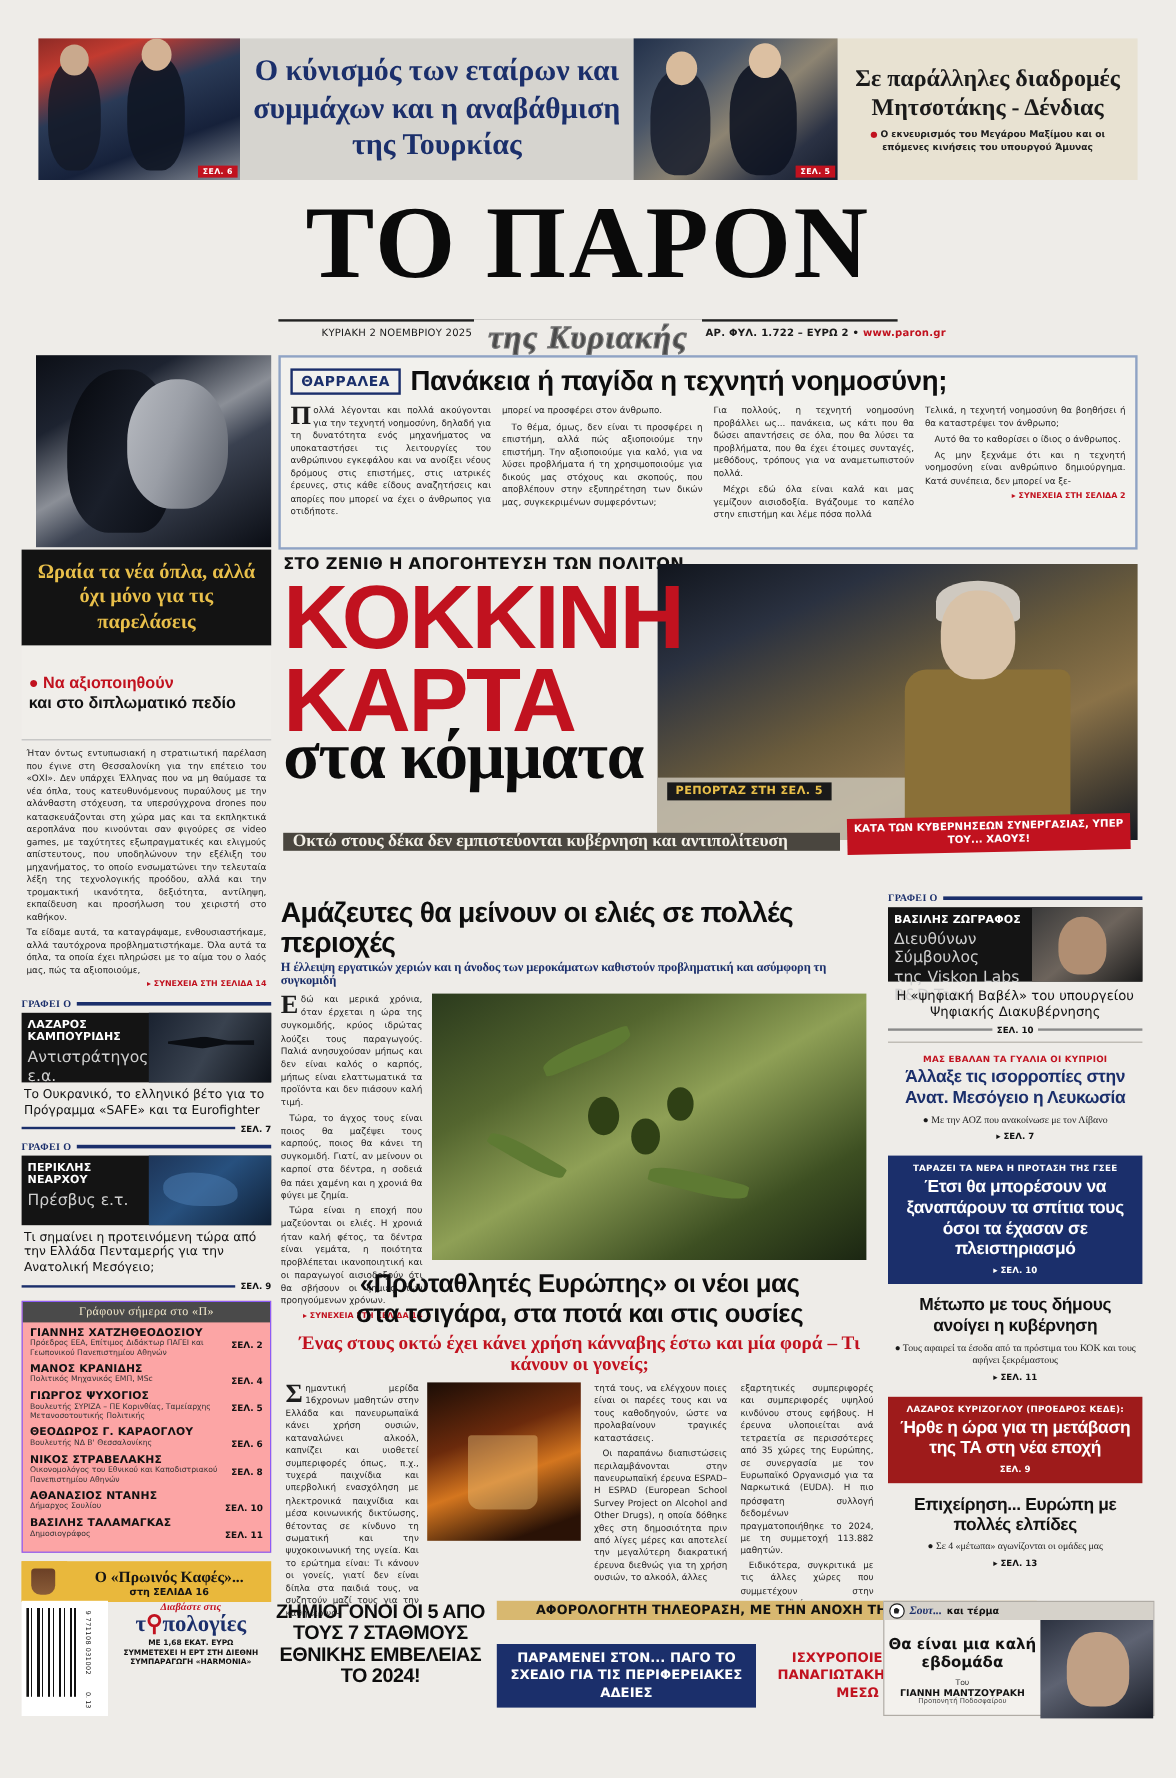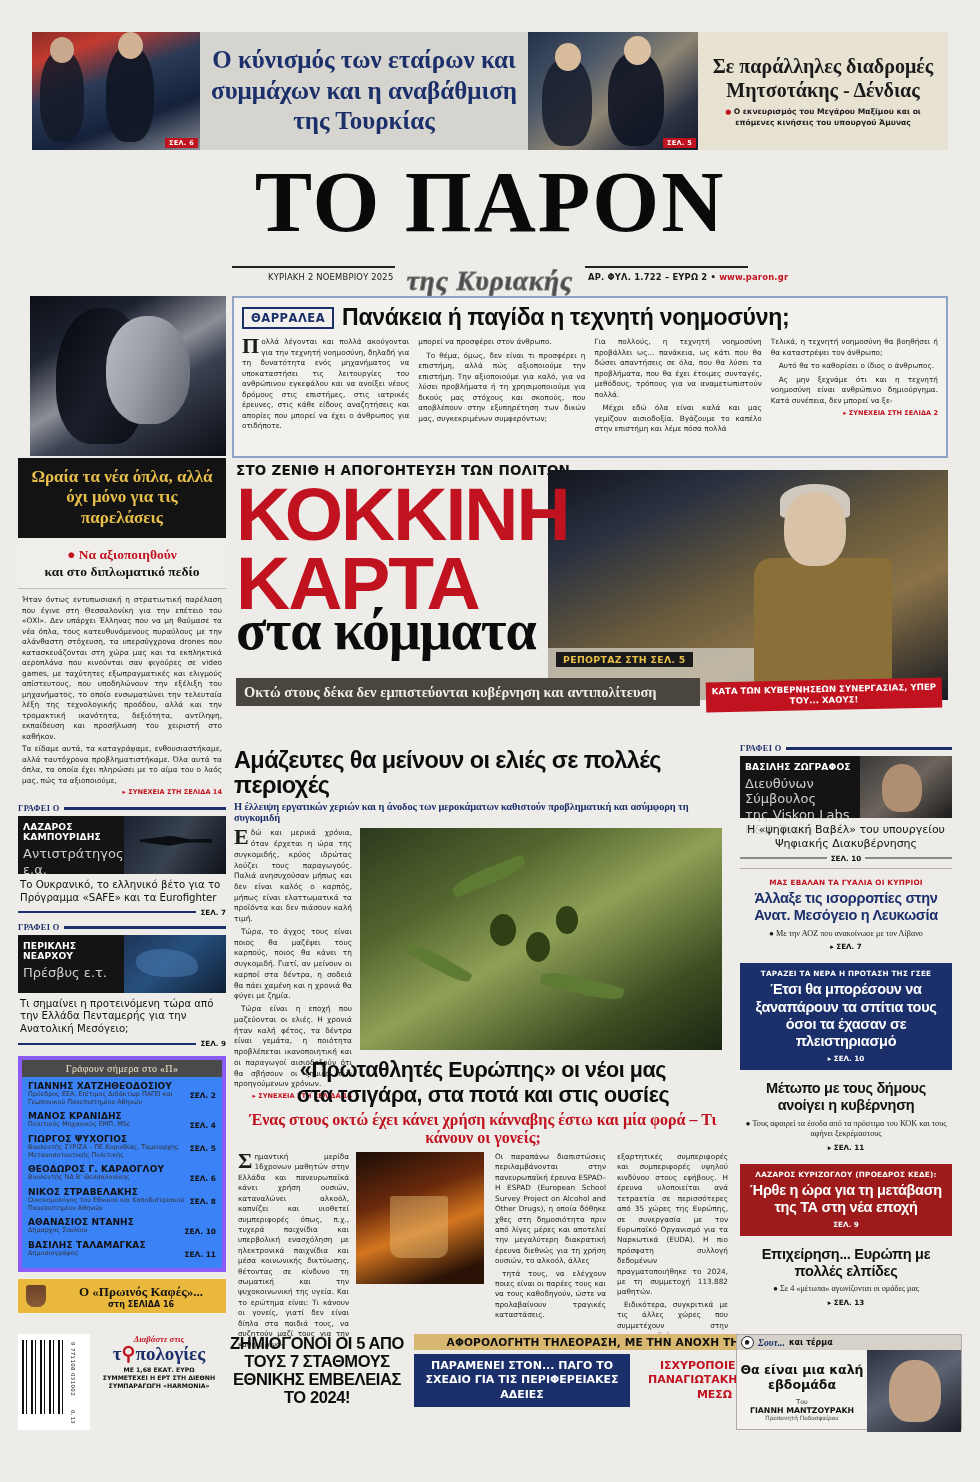--- a/index.html
+++ b/index.html
@@ -62,22 +62,22 @@
   .ai-col p{margin:0 0 3px 0;text-indent:8px;}
   .ai-col p:first-child{text-indent:0;}
   .dropcap::first-letter{float:left;font-size:22px;line-height:.84;font-weight:bold;padding-right:2px;font-family:"Liberation Serif",serif;}
   .cont{color:#c1121f;font-size:6.6px;font-weight:bold;text-align:right;margin-top:2px;}
   .cont::before{content:"▸ ";}
 
   
   .lcol{position:absolute;left:18px;top:458px;width:208px;}
   .lead-black{background:#131313;padding:9px 8px 10px;text-align:center;}
   .lead-black .t{color:#e8bf4a;font-family:"Liberation Serif", serif;font-size:17px;font-weight:bold;line-height:1.2;}
-  .lead-sub{background:#f0eeea;border-bottom:1px solid #bdbdbd;padding:8px 6px;text-align:center;
-    font-family:Liberation Serif, serif;font-size:13.5px;font-weight:bold;color:#111;line-height:1.26;}
+  .lead-sub{background:#f0eeea;border-bottom:1px solid #bdbdbd;padding:22px 6px;text-align:left;
+    font-family:Liberation Sans, sans-serif;font-size:13.5px;font-weight:bold;color:#111;line-height:1.26;}
   .lead-body{font-size:7.4px;line-height:1.42;color:#1c1c1c;text-align:justify;padding:6px 4px 0;}
   .lead-body p{margin:0 0 2px 0;}
 
   .byl{margin-top:6px;}
   .byl-top{display:flex;align-items:center;gap:5px;}
   .byl-top .lbl{font-family:"Liberation Serif", serif;font-size:8.4px;font-weight:bold;color:#1b2f6b;letter-spacing:.3px;}
   .byl-top .bar{flex:1;height:3px;background:#1b2f6b;}
   .byl-card{display:flex;height:58px;margin-top:3px;background:#141414;}
   .byl-card .info{width:96px;padding:6px 5px;color:#fff;}
   .byl-card .nm{font-size:9.2px;font-weight:bold;line-height:1.16;letter-spacing:.1px;}
@@ -87,21 +87,21 @@
     clip-path:polygon(0 40%,42% 0,70% 35%,100% 30%,100% 70%,66% 66%,40% 100%,0 60%);}
   .byl-card .pic.map{background:linear-gradient(140deg,#1e3558 0%,#27507e 45%,#0f2036 100%);}
   .byl-card .pic.map::after{content:"";position:absolute;left:12px;top:14px;width:62px;height:28px;background:#4d7fb5;opacity:.5;border-radius:40% 60% 30% 50%;}
   .byl-card .pic.por{background:linear-gradient(140deg,#3a3a3a 0%,#6d645c 50%,#1c1c1c 100%);}
   .byl-card .pic.por::after{content:"";position:absolute;left:22px;top:8px;width:40px;height:48px;border-radius:48% 48% 40% 40%;background:#b08e72;}
   .byl-dek{font-size:10.2px;line-height:1.26;color:#111;padding:5px 2px 3px;font-weight:500;}
   .byl-foot{display:flex;align-items:center;gap:4px;}
   .byl-foot .bar{flex:1;height:2px;background:#1b2f6b;}
   .byl-foot .p{font-size:7.2px;font-weight:bold;color:#111;}
 
-  .contrib{margin-top:8px;border:4px solid #8b5cf6;background:#3b82f6;}
+  .contrib{margin-top:8px;border:1px solid #8b5cf6;background:#fca5a5;}
   .contrib-h{background:#4a4a4a;color:#efe6c9;text-align:center;font-family:"Liberation Serif", serif;font-size:10px;padding:3px 0;letter-spacing:.3px;}
   .contrib ul{list-style:none;margin:0;padding:4px 6px 5px;}
   .contrib li{margin-bottom:4px;}
   .contrib .cn{font-size:9px;font-weight:bold;color:#111;letter-spacing:.1px;}
   .contrib .cd{font-size:6.4px;color:#333;line-height:1.24;display:flex;justify-content:space-between;gap:4px;}
   .contrib .cd .txt{flex:1;}
   .contrib .cd .pg{font-size:7.4px;font-weight:bold;color:#111;white-space:nowrap;}
   .coffee{margin-top:7px;display:flex;align-items:center;background:#e9b83c;}
   .coffee .cup{width:38px;height:34px;background:#e9b83c;position:relative;}
   .coffee .cup::after{content:"";position:absolute;left:8px;top:6px;width:20px;height:22px;border-radius:3px 3px 8px 8px;
@@ -118,21 +118,21 @@
   .mainphoto .man-hair{position:absolute;left:232px;top:14px;width:70px;height:34px;border-radius:50% 50% 10% 10%;background:#cfc9c0;}
   .mainphoto .man-body{position:absolute;left:206px;top:88px;width:138px;height:142px;background:#8a7038;border-radius:18px 8px 0 0;}
   .mainphoto .desk{position:absolute;left:0;bottom:0;width:260px;height:52px;background:#c9c3b5;opacity:.85;}
   .bighead{position:absolute;left:236px;top:480px;width:560px;
     font-family:"Liberation Sans", sans-serif;font-size:75px;font-weight:bold;color:#c1121f;letter-spacing:-2px;line-height:.92;}
   .bighead2{position:absolute;left:236px;top:598px;
     font-family:"Liberation Serif", serif;font-size:56px;font-weight:bold;color:#0c0c0c;letter-spacing:-1px;}
   .repo{position:absolute;left:556px;top:652px;background:#1a1a1a;color:#e8bf4a;font-size:9.4px;font-weight:bold;padding:2px 7px;letter-spacing:.3px;}
   .redcallout{position:absolute;left:706px;top:680px;width:236px;background:#c1121f;color:#fff;text-align:center;
     font-size:8.6px;font-weight:bold;line-height:1.3;padding:4px 5px;box-sizing:border-box;transform:rotate(-1.2deg);}
-  .subbar{position:absolute;left:236px;top:678px;width:464px;height:28px;background:#4a463f;color:#f2efe6;
+  .subbar{position:absolute;left:236px;top:694px;width:464px;height:15px;background:#4a463f;color:#f2efe6;
     display:flex;align-items:center;padding-left:8px;box-sizing:border-box;font-family:"Liberation Serif", serif;font-size:14.5px;font-weight:bold;}
 
   
   .olive{position:absolute;left:234px;top:748px;width:498px;}
   .olive-h{font-family:"Liberation Sans", sans-serif;font-size:23.5px;font-weight:bold;color:#0d0d0d;letter-spacing:-.6px;line-height:1.05;}
   .olive-d{font-family:"Liberation Serif", serif;font-size:10.4px;font-weight:bold;color:#1b2f6b;margin-top:4px;letter-spacing:-.1px;}
   .olive-body{display:flex;gap:8px;margin-top:5px;}
   .olive-col{width:118px;font-size:7.4px;line-height:1.45;color:#1c1c1c;text-align:justify;}
   .olive-col p{margin:0 0 2px 0;text-indent:7px;}
   .olive-col p:first-child{text-indent:0;}
@@ -177,21 +177,21 @@
   .barcode .iss{position:absolute;left:52px;bottom:6px;font-size:5.4px;writing-mode:vertical-rl;color:#111;}
   .typo{position:absolute;left:100px;top:6px;width:118px;text-align:center;}
   .typo .d1{font-family:"Liberation Serif", serif;font-size:8.6px;font-weight:bold;color:#c1121f;font-style:italic;}
   .typo .d2{font-family:"Liberation Serif", serif;font-size:19px;font-weight:bold;color:#1b2f6b;line-height:1.05;}
   .typo .d2 .ic{color:#c1121f;}
   .typo .d3{font-size:6.2px;font-weight:bold;color:#111;line-height:1.28;margin-top:2px;}
   .bstrip-a{position:absolute;left:228px;top:6px;width:178px;text-align:center;
     font-family:"Liberation Sans", sans-serif;font-size:16.5px;font-weight:bold;color:#0d0d0d;line-height:1.1;letter-spacing:-.4px;}
   .bmid{position:absolute;left:414px;top:6px;width:450px;}
   .bmid-h{background:#d8b870;color:#111;text-align:center;font-size:10.6px;font-weight:bold;padding:2px 0;letter-spacing:.1px;}
-  .bmid-row{display:flex;margin-top:4px;gap:6px;align-items:center;}
+  .bmid-row{display:flex;margin-top:20px;gap:6px;align-items:center;}
   .bmid-l{width:216px;background:#1b2f6b;color:#fff;text-align:center;font-size:11px;font-weight:bold;line-height:1.3;padding:5px 3px;box-sizing:border-box;}
   .bmid-r{flex:1;text-align:center;color:#c1121f;font-size:11px;font-weight:bold;line-height:1.3;padding:5px 3px;}
   .bsport{position:absolute;left:736px;top:6px;width:226px;border:1px solid #b0aca5;background:#f3f1ed;height:96px;box-sizing:border-box;}
   .bsport-h{display:flex;align-items:center;gap:4px;background:#d6d2ca;padding:1px 4px;}
   .bsport-h .ball{width:11px;height:11px;border-radius:50%;background:#fff;border:1px solid #222;position:relative;}
   .bsport-h .ball::after{content:"";position:absolute;left:2.5px;top:2.5px;width:5px;height:5px;background:#222;clip-path:polygon(50% 0,100% 38%,82% 100%,18% 100%,0 38%);}
   .bsport-h .s1{font-family:"Liberation Serif", serif;font-style:italic;font-weight:bold;font-size:9.6px;color:#1b2f6b;}
   .bsport-h .s2{font-size:8px;font-weight:bold;color:#111;}
   .bsport-row{display:flex;height:82px;}
   .bsport-tx{flex:1;text-align:center;padding-top:12px;}
@@ -428,22 +428,22 @@
     </div>
     <div class="youth-d">Ένας στους οκτώ έχει κάνει χρήση κάνναβης έστω και μία φορά – Τι κάνουν οι γονείς;</div>
     <div class="youth-body">
       <div class="youth-col">
         <p class="dropcap">Σημαντική μερίδα 16χρονων μαθητών στην Ελλάδα και πανευρωπαϊκά κάνει χρήση ουσιών, καταναλώνει αλκοόλ, καπνίζει και υιοθετεί συμπεριφορές όπως, π.χ., τυχερά παιχνίδια και υπερβολική ενασχόληση με ηλεκτρονικά παιχνίδια και μέσα κοινωνικής δικτύωσης, θέτοντας σε κίνδυνο τη σωματική και την ψυχοκοινωνική της υγεία. Και το ερώτημα είναι: Τι κάνουν οι γονείς, γιατί δεν είναι δίπλα στα παιδιά τους, να συζητούν μαζί τους για την καθημερινό-</p>
       </div>
       <div class="youth-img">
           <div class="glass"></div>
         </div>
       <div class="youth-col">
+        <p>τητά τους, να ελέγχουν ποιες είναι οι παρέες τους και να τους καθοδηγούν, ώστε να προλαβαίνουν τραγικές καταστάσεις.</p>
         <p>Οι παραπάνω διαπιστώσεις περιλαμβάνονται στην πανευρωπαϊκή έρευνα ESPAD–H ESPAD (European School Survey Project on Alcohol and Other Drugs), η οποία δόθηκε χθες στη δημοσιότητα πριν από λίγες μέρες και αποτελεί την μεγαλύτερη διακρατική έρευνα διεθνώς για τη χρήση ουσιών, το αλκοόλ, άλλες</p>
-        <p>τητά τους, να ελέγχουν ποιες είναι οι παρέες τους και να τους καθοδηγούν, ώστε να προλαβαίνουν τραγικές καταστάσεις.</p>
       </div>
       <div class="youth-col">
         <p>εξαρτητικές συμπεριφορές και συμπεριφορές υψηλού κινδύνου στους εφήβους. Η έρευνα υλοποιείται ανά τετραετία σε περισσότερες από 35 χώρες της Ευρώπης, σε συνεργασία με τον Ευρωπαϊκό Οργανισμό για τα Ναρκωτικά (EUDA). Η πιο πρόσφατη συλλογή δεδομένων πραγματοποιήθηκε το 2024, με τη συμμετοχή 113.882 μαθητών.</p>
         <p>Ειδικότερα, συγκριτικά με τις άλλες χώρες που συμμετέχουν στην πανευρωπαϊκή</p>
         <div class="cont">ΣΥΝΕΧΕΙΑ ΣΤΗ ΣΕΛΙΔΑ 14</div>
       </div>
     </div>
   </div>
 
   <div class="rcol">

